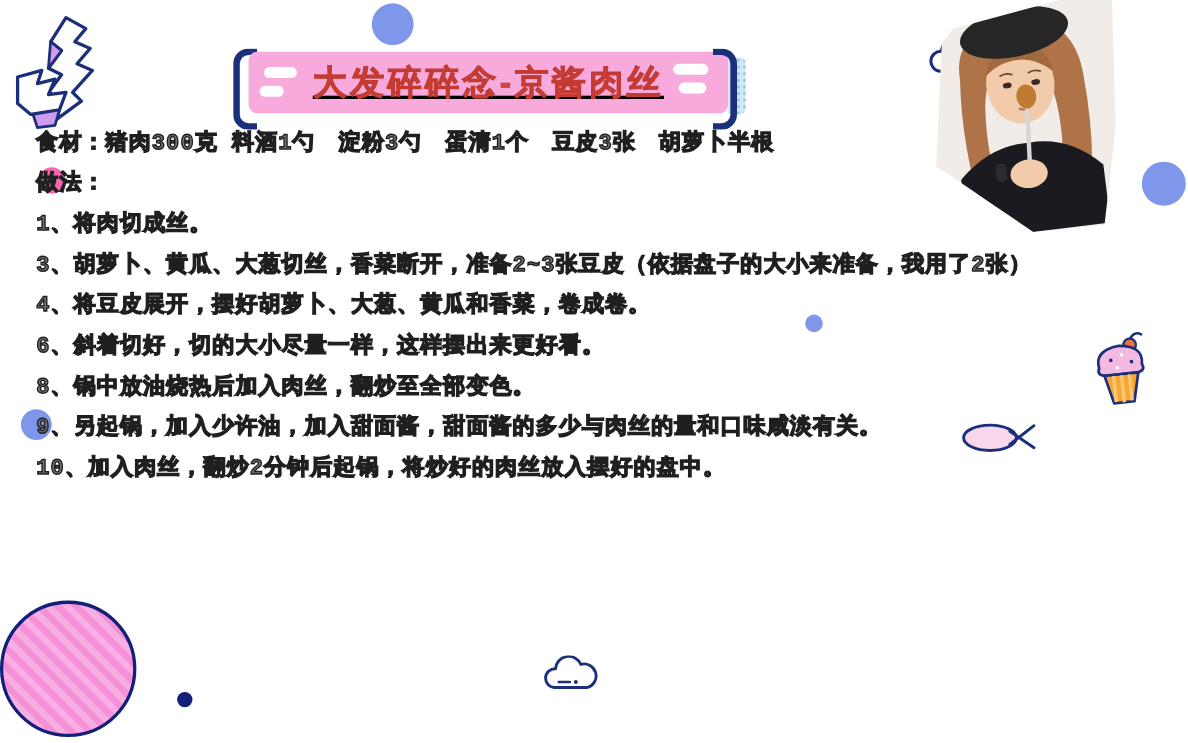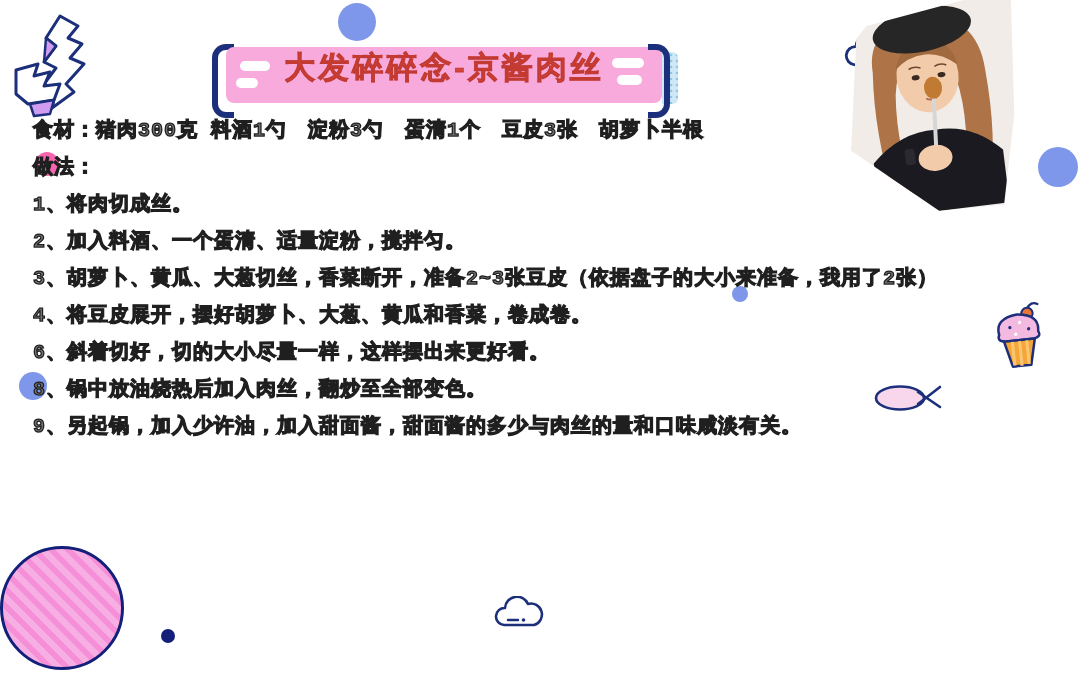--- a/index.html
+++ b/index.html
@@ -14,21 +14,21 @@
     font-size:20px;line-height:37px;font-weight:700;letter-spacing:1px;
     color:#737373;-webkit-text-stroke:1.25px #1f1f1f;
     text-shadow:0 0 0.5px #1f1f1f;
     font-family:Liberation Mono, monospace;
   }
   .txt-line{white-space:normal;}
   
   .banner{
     position:absolute;left:226px;top:47px;width:436px;height:56px;
     background:#f8aadc;border-radius:8px;
-    display:flex;justify-content:center;
+    display:flex;align-items:center;justify-content:center;text-decoration:underline;
   }
   .banner-title{
     font-size:31px;font-weight:700;letter-spacing:3px;color:#d5463b;
     -webkit-text-stroke:0.8px #c23a32;
   }
   .bracket{position:absolute;top:44px;width:16px;height:62px;border:6px solid #1c2f7a;}
   .bracket-left{left:212px;border-right:none;border-radius:14px 0 0 14px;}
   .bracket-right{left:648px;border-left:none;border-radius:0 14px 14px 0;}
   .banner-accent{
     position:absolute;left:662px;top:52px;width:16px;height:52px;
@@ -122,26 +122,26 @@
       <ellipse cx="82" cy="162" rx="17" ry="13" fill="#f2cbaa"></ellipse>
       <rect x="52" y="150" width="10" height="16" rx="3" fill="#2a2a30"></rect>
     </g>
   </svg>
 </div>
 
 <div class="textflow">
   <div class="txt-line">食材：猪肉300克 料酒1勺　淀粉3勺　蛋清1个　豆皮3张　胡萝卜半根</div>
   <div class="txt-line">做法：</div>
   <div class="txt-line">1、将肉切成丝。</div>
-  <div class="txt-line">2、加入料酒、一个蛋清、适量淀粉，搅拌匀。</div>
   <div class="txt-line">3、胡萝卜、黄瓜、大葱切丝，香菜断开，准备2~3张豆皮（依据盘子的大小来准备，我用了2张）</div>
   <div class="txt-line">4、将豆皮展开，摆好胡萝卜、大葱、黄瓜和香菜，卷成卷。</div>
   <div class="txt-line">6、斜着切好，切的大小尽量一样，这样摆出来更好看。</div>
   <div class="txt-line">8、锅中放油烧热后加入肉丝，翻炒至全部变色。</div>
   <div class="txt-line">9、另起锅，加入少许油，加入甜面酱，甜面酱的多少与肉丝的量和口味咸淡有关。</div>
+  <div class="txt-line">10、加入肉丝，翻炒2分钟后起锅，将炒好的肉丝放入摆好的盘中。</div>
 </div>
 
 <svg class="doodle cupcake" width="62" height="68" viewBox="0 0 60 66">
   <path d="M40 8 Q45 0 51 4" fill="none" stroke="#1c2f7a" stroke-width="2.2" stroke-linecap="round"></path>
   <circle cx="40" cy="12" r="5.5" fill="#e8743a" stroke="#1c2f7a" stroke-width="2"></circle>
   <path d="M11 30 Q8 14 30 12 Q52 14 49 30 Q52 36 44 37 L16 37 Q8 36 11 30 Z" fill="#f4b9e0" stroke="#1c2f7a" stroke-width="2.4" stroke-linejoin="round"></path>
   <circle cx="22" cy="24" r="1.6" fill="#1c2f7a"></circle>
   <circle cx="32" cy="20" r="1.6" fill="#ffffff"></circle>
   <circle cx="40" cy="27" r="1.6" fill="#1c2f7a"></circle>
   <circle cx="27" cy="31" r="1.6" fill="#ffffff"></circle>

